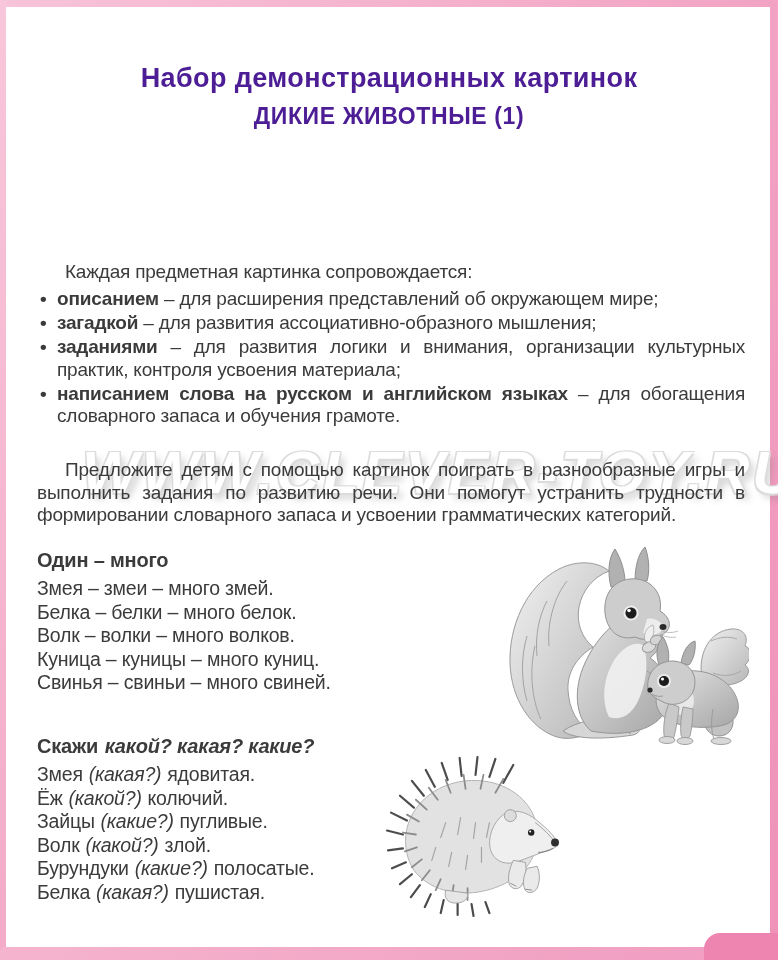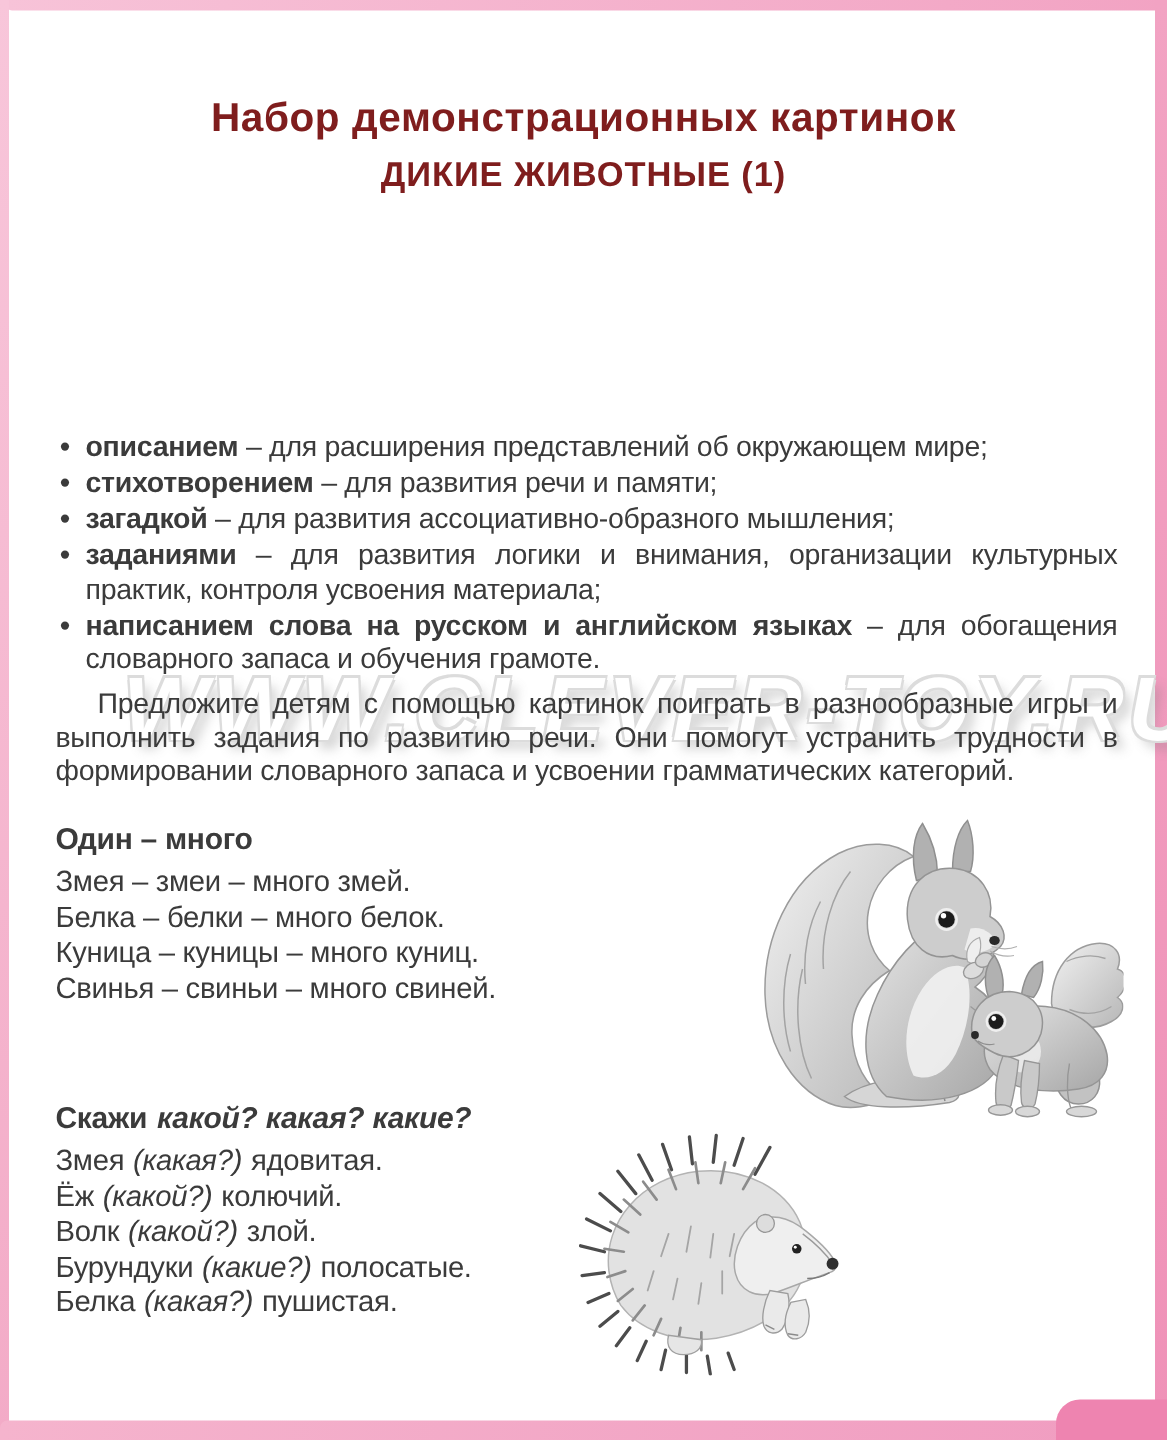--- a/index.html
+++ b/index.html
@@ -64,49 +64,51 @@
 <div class="page">
 
   <div class="edge edge-top"></div>
   <div class="edge edge-left"></div>
   <div class="edge edge-right"></div>
   <div class="edge edge-bottom"></div>
   <div class="edge edge-corner"></div>
 
   <div class="watermark">WWW.CLEVER-TOY.RU</div>
 
-  <h1 class="title" style="color:#7f1d1d;">
+  <h1 class="title" style="color:#4c1d95;">
     <span class="t1">Набор демонстрационных картинок</span>
     <span class="t2">ДИКИЕ ЖИВОТНЫЕ (1)</span>
   </h1>
 
 
+  <p class="para indent list-intro">Каждая предметная картинка сопровождается:</p>
 
   <ul class="bullets">
     <li><b>описанием</b><span> – для расширения представлений об окружающем мире;</span></li>
-    <li><b>стихотворением</b><span> – для развития речи и памяти;</span></li>
     <li><b>загадкой</b><span> – для развития ассоциативно-образного мышления;</span></li>
     <li><b>заданиями</b><span> – для развития логики и внимания, организации культурных практик, контроля усвоения материала;</span></li>
     <li><b>написанием слова на русском и английском языках</b><span> – для обогащения словарного запаса и обучения грамоте.</span></li>
   </ul>
 
   <p class="para indent p2">Предложите детям с помощью картинок поиграть в разнообразные игры и выполнить задания по развитию речи. Они помогут устранить трудности в формировании словарного запаса и усвоении грамматических категорий.</p>
 
   <h2 class="sec-head h-one">Один – много</h2>
   <div class="word-list list-one">
     <div class="wline">Змея – змеи – много змей.</div>
     <div class="wline">Белка – белки – много белок.</div>
+    <div class="wline">Волк – волки – много волков.</div>
     <div class="wline">Куница – куницы – много куниц.</div>
     <div class="wline">Свинья – свиньи – много свиней.</div>
   </div>
 
   <h2 class="sec-head h-say"><b>Скажи</b><i>какой? какая? какие?</i></h2>
   <div class="word-list list-say">
     <div class="wline"><span>Змея</span><i class="q">(какая?)</i><span>ядовитая.</span></div>
     <div class="wline"><span>Ёж</span><i class="q">(какой?)</i><span>колючий.</span></div>
+    <div class="wline"><span>Зайцы</span><i class="q">(какие?)</i><span>пугливые.</span></div>
     <div class="wline"><span>Волк</span><i class="q">(какой?)</i><span>злой.</span></div>
     <div class="wline"><span>Бурундуки</span><i class="q">(какие?)</i><span>полосатые.</span></div>
     <div class="wline"><span>Белка</span><i class="q">(какая?)</i><span>пушистая.</span></div>
   </div>
 
   <svg class="illus illus-squirrels" viewBox="0 0 252 208" aria-hidden="true">
     <defs>
       <linearGradient id="furA" x1="0" y1="0" x2="1" y2="1">
         <stop offset="0" stop-color="#f1f1f1"></stop>
           <stop offset="1" stop-color="#b6b6b6"></stop>

